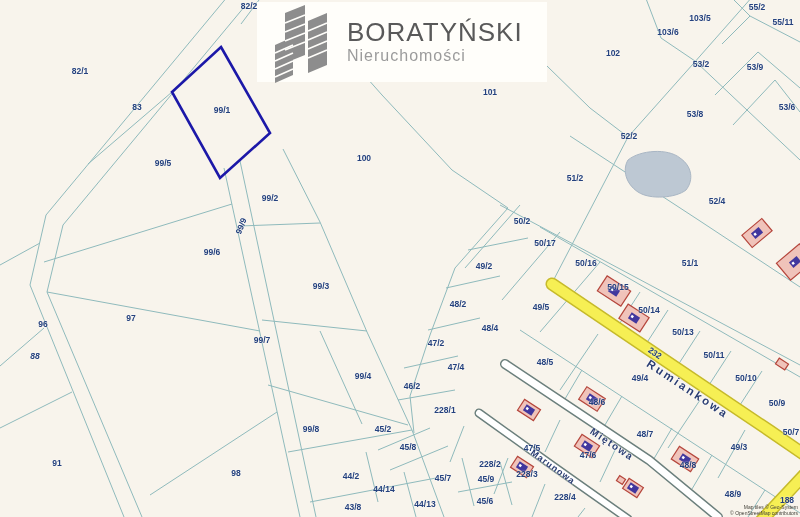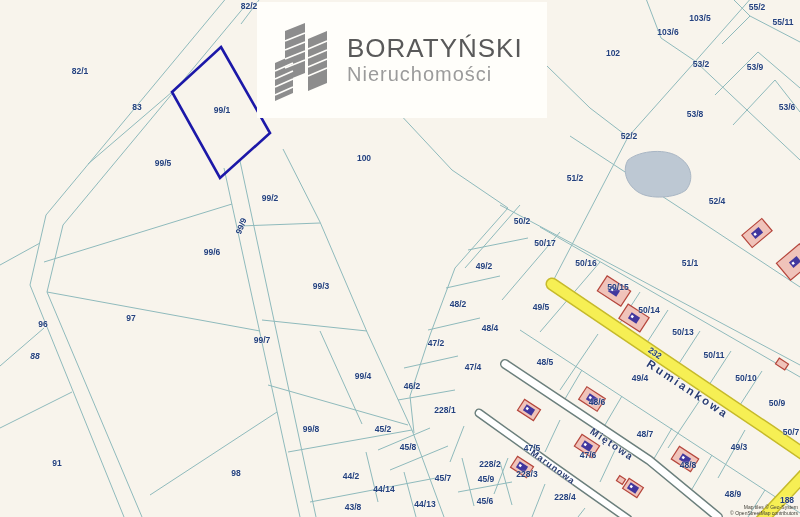--- a/index.html
+++ b/index.html
@@ -5,26 +5,26 @@
   html,body{margin:0;padding:0;background:#e8e8e8;}
   #stage{position:relative;width:800px;height:517px;overflow:hidden;
          background:#f8f4ec;font-family:"Liberation Sans",sans-serif;}
   #map-svg{position:absolute;left:0;top:0;}
   .plabel{position:absolute;transform:translate(-50%,-50%);
           font:bold 8.5px "Liberation Sans",sans-serif;color:#24417e;
           white-space:nowrap;text-shadow:0 0 2px rgba(255,255,255,.9);}
   .street-label{position:absolute;transform:translate(-50%,-50%);
           font-family:"Liberation Sans",sans-serif;font-weight:bold;color:#2a3d72;
           white-space:nowrap;text-shadow:0 0 2px #fff,0 0 2px #fff;}
-  .logo{position:absolute;left:257px;top:2px;width:290px;height:116px;
+  .logo{position:absolute;left:257px;top:2px;width:290px;height:80px;
         background:#fffefa;display:flex;align-items:center;box-sizing:border-box;
         padding:4px 8px 4px 14px;}
   .logo-text{margin-left:14px;line-height:1.05;}
   .logo-title{font-size:26px;letter-spacing:1px;color:#595959;}
-  .logo-sub{font-size:20px;color:#9b9b9b;letter-spacing:1px;margin-top:2px;}
+  .logo-sub{font-size:16px;color:#9b9b9b;letter-spacing:1px;margin-top:2px;}
   .attribution{position:absolute;right:2px;bottom:1px;text-align:right;
         font-size:5px;line-height:1.25;color:#44423a;z-index:30;}
   .layer{position:absolute;left:0;top:0;width:800px;height:517px;}
 </style>
 </head>
 <body>
 
 <div id="stage">
 
   <svg id="map-svg" width="800" height="517" viewBox="0 0 800 517">
@@ -182,21 +182,21 @@
       <span class="plabel" style="left: 618px; top: 287px; transform: translate(-50%, -50%);">50/15</span>
       <span class="plabel" style="left: 458px; top: 304px; transform: translate(-50%, -50%);">48/2</span>
       <span class="plabel" style="left: 541px; top: 307px; transform: translate(-50%, -50%);">49/5</span>
       <span class="plabel" style="left: 649px; top: 310px; transform: translate(-50%, -50%);">50/14</span>
       <span class="plabel" style="left: 490px; top: 328px; transform: translate(-50%, -50%);">48/4</span>
       <span class="plabel" style="left: 683px; top: 332px; transform: translate(-50%, -50%);">50/13</span>
       <span class="plabel" style="left: 436px; top: 343px; transform: translate(-50%, -50%);">47/2</span>
       <span class="plabel" style="left: 655px; top: 353px; transform: translate(-50%, -50%) rotate(33.5deg);">232</span>
       <span class="plabel" style="left: 714px; top: 355px; transform: translate(-50%, -50%);">50/11</span>
       <span class="plabel" style="left: 545px; top: 362px; transform: translate(-50%, -50%);">48/5</span>
-      <span class="plabel" style="left: 473px; top: 367px; transform: translate(-50%, -50%); text-align: center;">47/4</span>
+      <span class="plabel" style="left: 456px; top: 367px; transform: translate(-50%, -50%); text-align: center;">47/4</span>
       <span class="plabel" style="left: 640px; top: 378px; transform: translate(-50%, -50%);">49/4</span>
       <span class="plabel" style="left: 746px; top: 378px; transform: translate(-50%, -50%);">50/10</span>
       <span class="plabel" style="left: 412px; top: 386px; transform: translate(-50%, -50%);">46/2</span>
       <span class="plabel" style="left: 597px; top: 402px; transform: translate(-50%, -50%);">48/6</span>
       <span class="plabel" style="left: 777px; top: 403px; transform: translate(-50%, -50%);">50/9</span>
       <span class="plabel" style="left: 445px; top: 410px; transform: translate(-50%, -50%);">228/1</span>
       <span class="plabel" style="left: 532px; top: 414px; transform: translate(-50%, -50%); margin-top: 34px;">47/5</span>
       <span class="plabel" style="left: 383px; top: 429px; transform: translate(-50%, -50%);">45/2</span>
       <span class="plabel" style="left: 791px; top: 432px; transform: translate(-50%, -50%);">50/7</span>
       <span class="plabel" style="left: 645px; top: 434px; transform: translate(-50%, -50%);">48/7</span>

